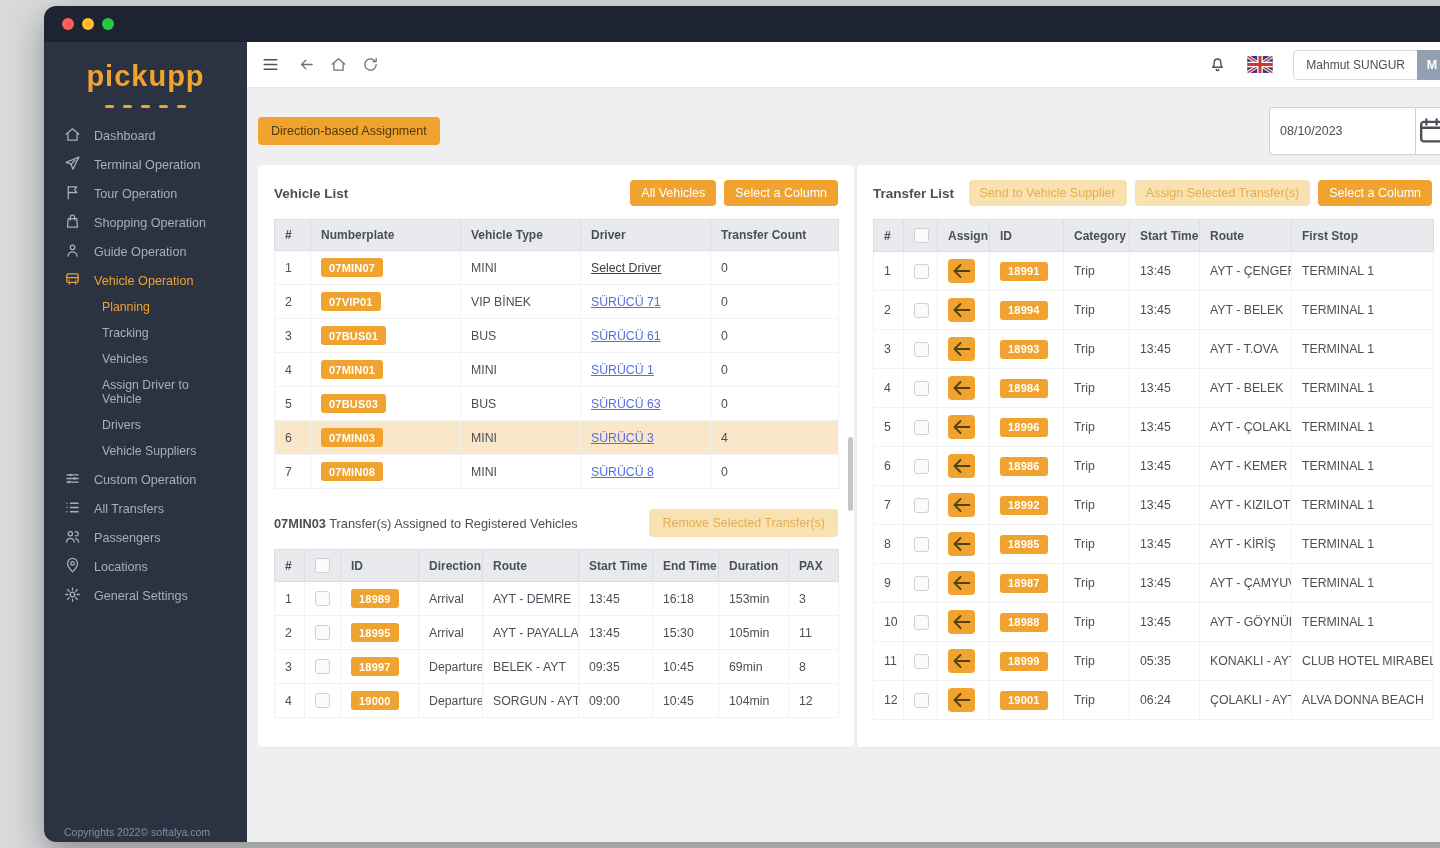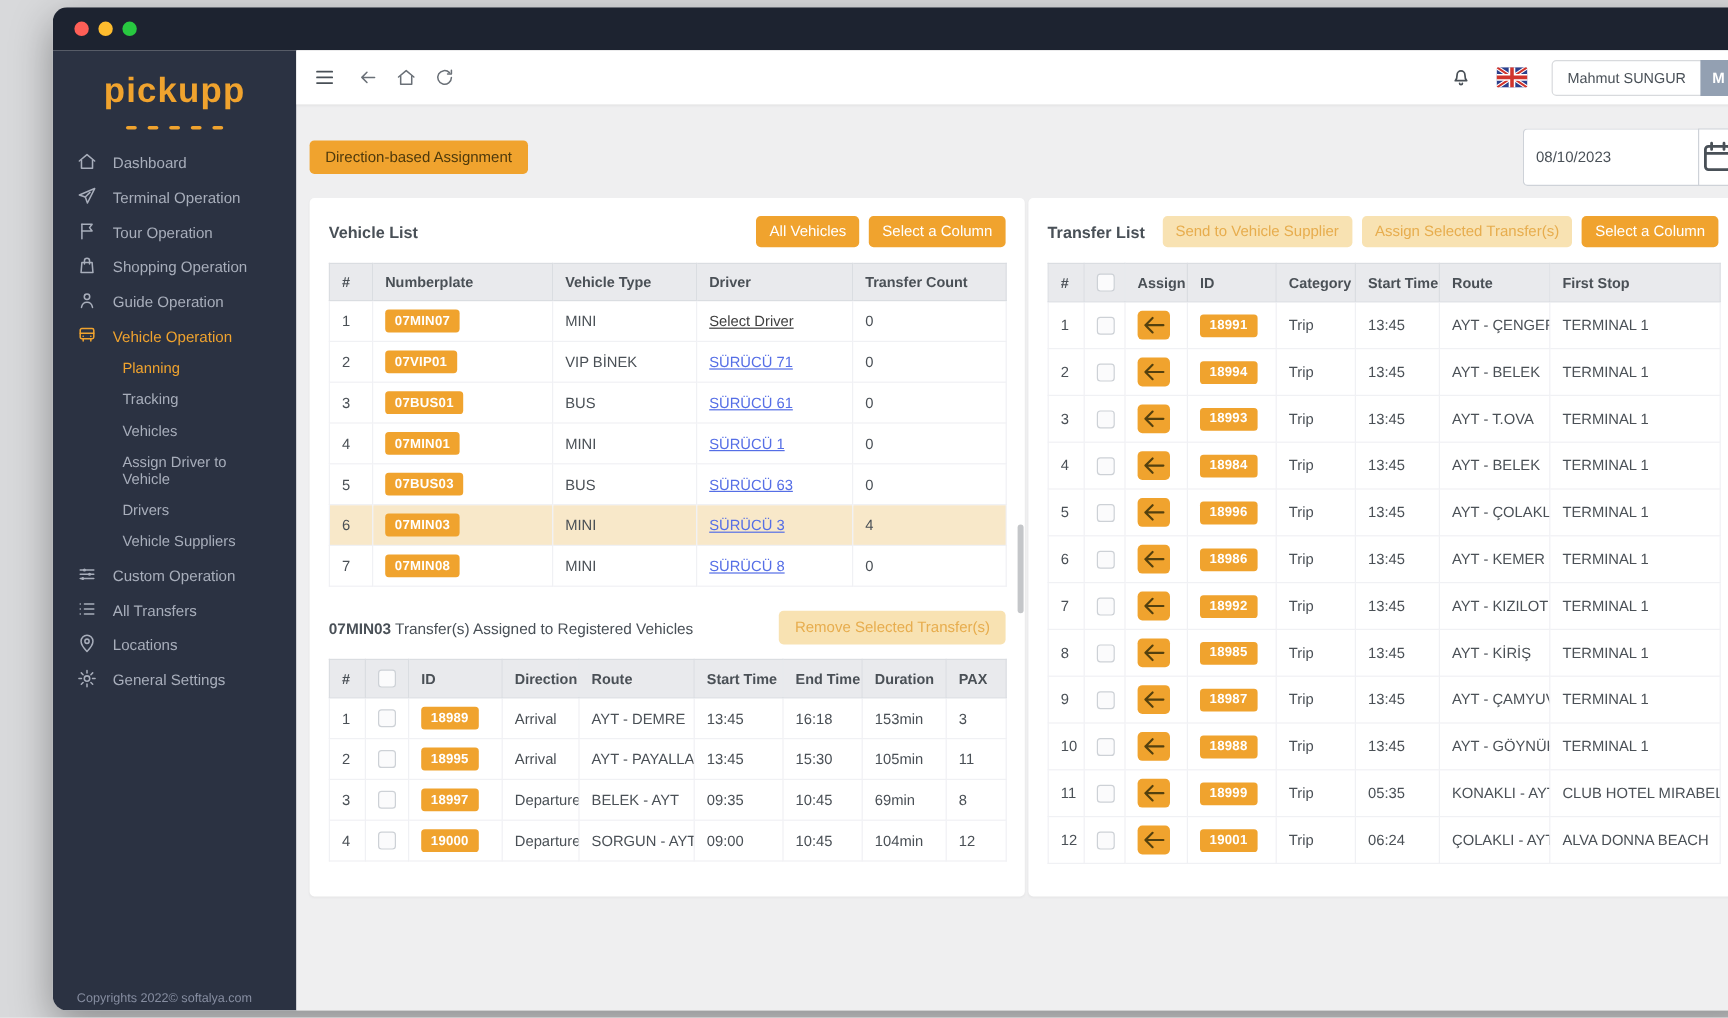--- a/index.html
+++ b/index.html
@@ -188,20 +188,30 @@
             <span class="side-label">Custom Operation</span>
           </div>
           <div class="side-item">
             <span class="side-icn">
               <svg viewBox="0 0 24 24" fill="none" stroke="currentColor" stroke-width="1.8" stroke-linecap="round" stroke-linejoin="round" aria-hidden="true" style="width:100%;height:100%;display:block">
                 <path d="M9 6h11M9 12h11M9 18h11"></path>
                 <path d="M4 6h.2M4 12h.2M4 18h.2"></path>
               </svg>
             </span>
             <span class="side-label">All Transfers</span>
+          </div>
+          <div class="side-item">
+            <span class="side-icn">
+              <svg viewBox="0 0 24 24" fill="none" stroke="currentColor" stroke-width="1.8" stroke-linecap="round" stroke-linejoin="round" aria-hidden="true" style="width:100%;height:100%;display:block">
+                <circle cx="9" cy="8" r="3"></circle>
+                <path d="M3.5 20c.6-3.4 2.6-5.2 5.5-5.2s4.9 1.8 5.5 5.2"></path>
+                <path d="M15.5 5.6a3 3 0 1 1 .4 5.3M16.5 14.9c2.3.5 3.7 2.2 4.2 5.1"></path>
+              </svg>
+            </span>
+            <span class="side-label">Passengers</span>
           </div>
           <div class="side-item">
             <span class="side-icn">
               <svg viewBox="0 0 24 24" fill="none" stroke="currentColor" stroke-width="1.8" stroke-linecap="round" stroke-linejoin="round" aria-hidden="true" style="width:100%;height:100%;display:block">
                 <path d="M12 21s-7-7.2-7-12a7 7 0 0 1 14 0c0 4.8-7 12-7 12z"></path>
                 <circle cx="12" cy="9" r="2.5"></circle>
               </svg>
             </span>
             <span class="side-label">Locations</span>
           </div>

